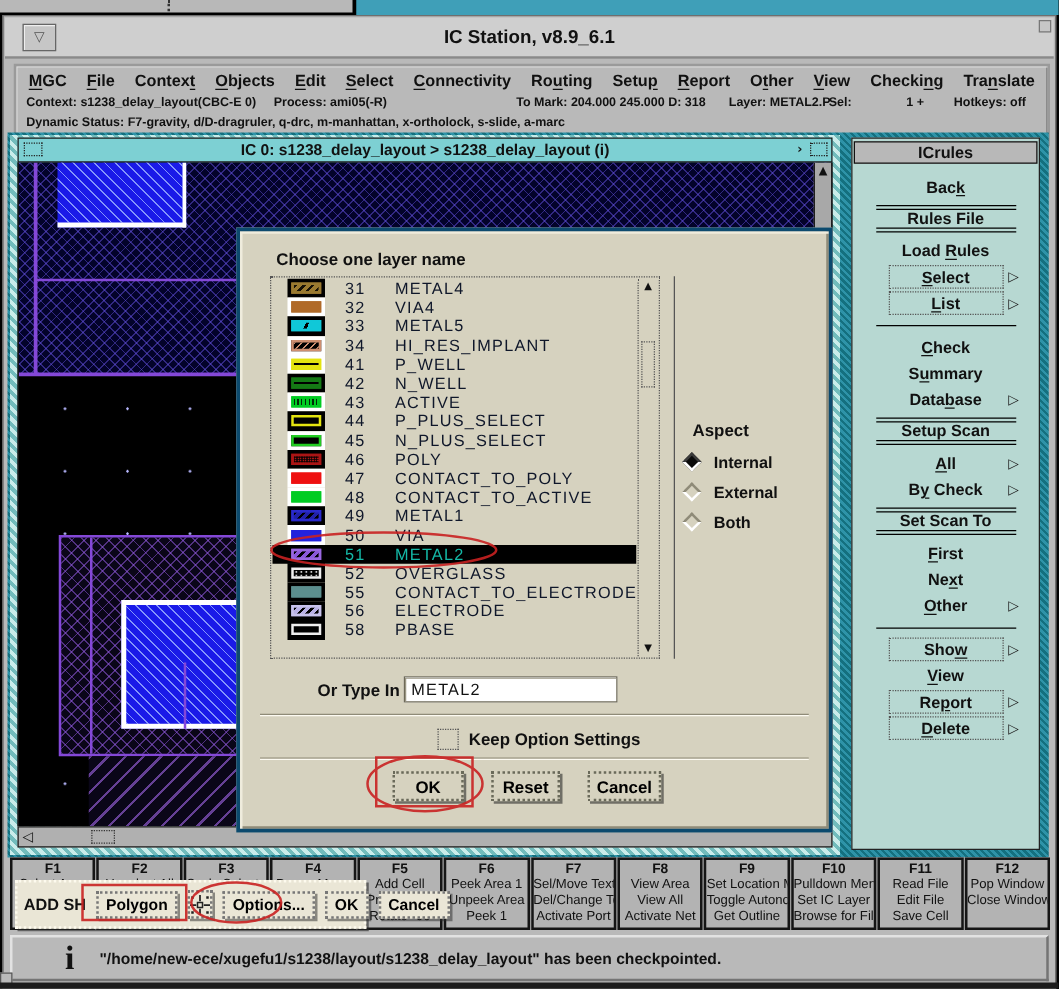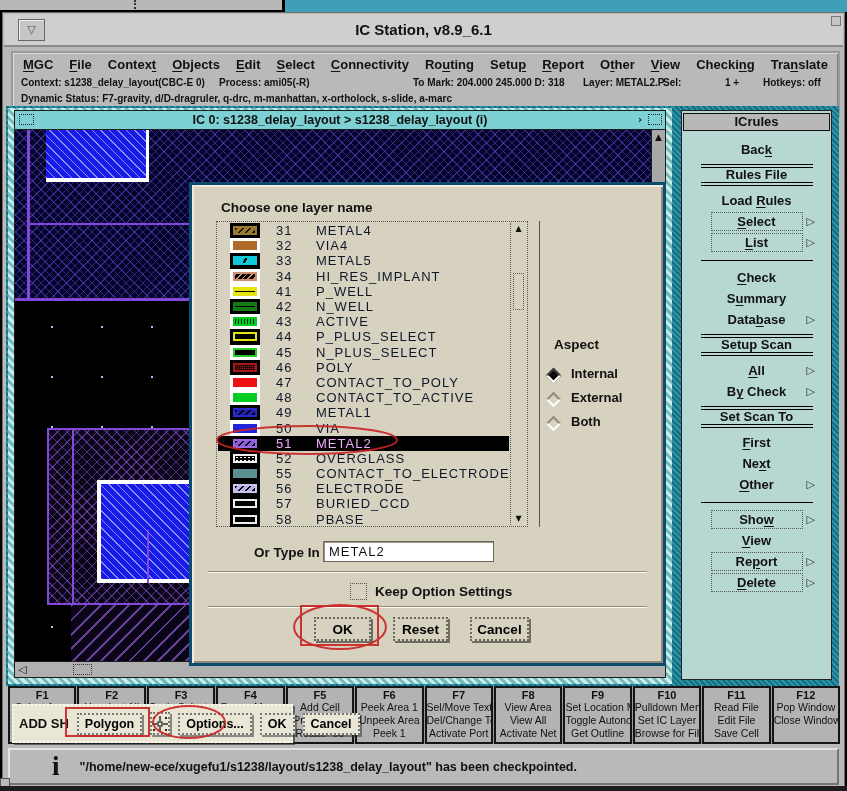--- a/index.html
+++ b/index.html
@@ -73,33 +73,33 @@
   .rp-header-label{font-weight:bold;font-size:13px;line-height:14px;}
   .rp-sep{height:14px;display:flex;align-items:center;}
   .rp-sep div{width:112px;height:1px;background:#000;margin:0 auto;}
 
   
   .dialog{position:absolute;left:189px;top:182px;width:477px;height:484px;background:#d6d2bf;border:3px solid #0c4a6e;box-shadow:inset 2px 2px 0 #efecdd,inset -2px -2px 0 #8f8b78;}
   .dlg-title{position:absolute;left:29px;top:15px;font-weight:bold;font-size:13.5px;}
   .layer-frame{position:absolute;left:24px;top:36px;width:312px;height:306px;border:1px dotted #555;}
   .layer-rows{position:absolute;left:1px;top:1px;right:18px;bottom:1px;}
   .layer-row{display:flex;align-items:center;height:15.2px;font-size:13px;letter-spacing:1px;color:#0f172a;}
-  .layer-row.selected{background:#000;color:#f0abfc;}
+  .layer-row.selected{background:#000;color:#14b8a6;}
   .tile{width:30px;height:15.2px;display:flex;align-items:center;justify-content:center;margin-left:12px;flex:none;}
   .sw{width:24px;height:9px;border:2px solid transparent;flex:none;}
   .l-num{width:40px;margin-left:16px;flex:none;}
   .l-name{flex:1;white-space:nowrap;overflow:hidden;}
   .layer-scroll{position:absolute;right:1px;top:1px;width:16px;bottom:1px;border-left:1px dotted #555;}
   .ls-arrow{display:block;text-align:center;font-size:8px;line-height:12px;font-family:"DejaVu Sans",sans-serif;}
   .ls-arrow.bottom{position:absolute;bottom:0;left:0;right:0;}
   .ls-thumb{position:absolute;left:2px;top:50px;width:11px;height:37px;border:1px dotted #555;}
   .dlg-vline{position:absolute;left:347px;top:36px;width:1px;height:306px;background:#555;}
   .aspect-label{position:absolute;left:362px;top:152px;font-weight:bold;font-size:13.5px;}
   .aspect-opts{position:absolute;left:356px;top:172px;}
-  .aspect-row{display:flex;align-items:flex-end;height:24px;gap:12px;}
+  .aspect-row{display:flex;align-items:center;height:24px;gap:12px;}
   .diamond{width:11px;height:11px;transform:rotate(45deg);background:#d6d2bf;border:2px solid;border-color:#8f8b78 #fff #fff #8f8b78;flex:none;}
   .diamond.filled{background:#0a0a0a;border-color:#3a3a3a #fff #fff #3a3a3a;}
   .aspect-row span.albl{font-weight:bold;font-size:13px;}
   .typein-label{position:absolute;left:62px;top:360px;font-weight:bold;font-size:13.5px;}
   .typein-input{position:absolute;left:131px;top:356px;width:171px;height:21px;background:#fff;border:1px solid #6e6a58;box-shadow:inset 1px 1px 0 #9a9684;font-family:"Liberation Sans",sans-serif;font-size:13px;letter-spacing:1px;padding-left:5px;color:#111;}
   .dlg-sep{position:absolute;left:16px;right:16px;height:2px;border-top:1px solid #8f8b78;border-bottom:1px solid #fdfbf2;}
   .sep1{top:386px;} .sep2{top:421px;}
   .keep-box{position:absolute;left:158px;top:398px;width:17px;height:17px;border:1px dotted #555;}
   .keep-label{position:absolute;left:183px;top:399px;font-weight:bold;font-size:13.5px;}
   .dlg-btn{position:absolute;top:432px;height:24px;background:#d6d2bf;border:2px dotted #6a6a5a;box-shadow:2px 2px 0 rgba(30,30,30,.55);font-weight:bold;font-size:13.5px;font-family:"Liberation Sans",sans-serif;text-align:center;}
@@ -433,27 +433,20 @@
         </div>
         <div class="layer-row">
           <span class="tile" style="background: rgb(0, 0, 0);">
             <span class="sw sw-electrode"></span>
           </span>
           <span class="l-num">56</span>
           <span class="l-name">ELECTRODE</span>
         </div>
         <div class="layer-row">
           <span class="tile" style="background: rgb(0, 0, 0);">
-            <span class="sw sw-buried"></span>
-          </span>
-          <span class="l-num">57</span>
-          <span class="l-name">BURIED_CCD</span>
-        </div>
-        <div class="layer-row">
-          <span class="tile" style="background: rgb(0, 0, 0);">
             <span class="sw sw-pbase"></span>
           </span>
           <span class="l-num">58</span>
           <span class="l-name">PBASE</span>
         </div>
       </div>
     <div class="layer-scroll">
       <span class="ls-arrow">▲</span>
       <span class="ls-thumb"></span>
       <span class="ls-arrow bottom">▼</span>

